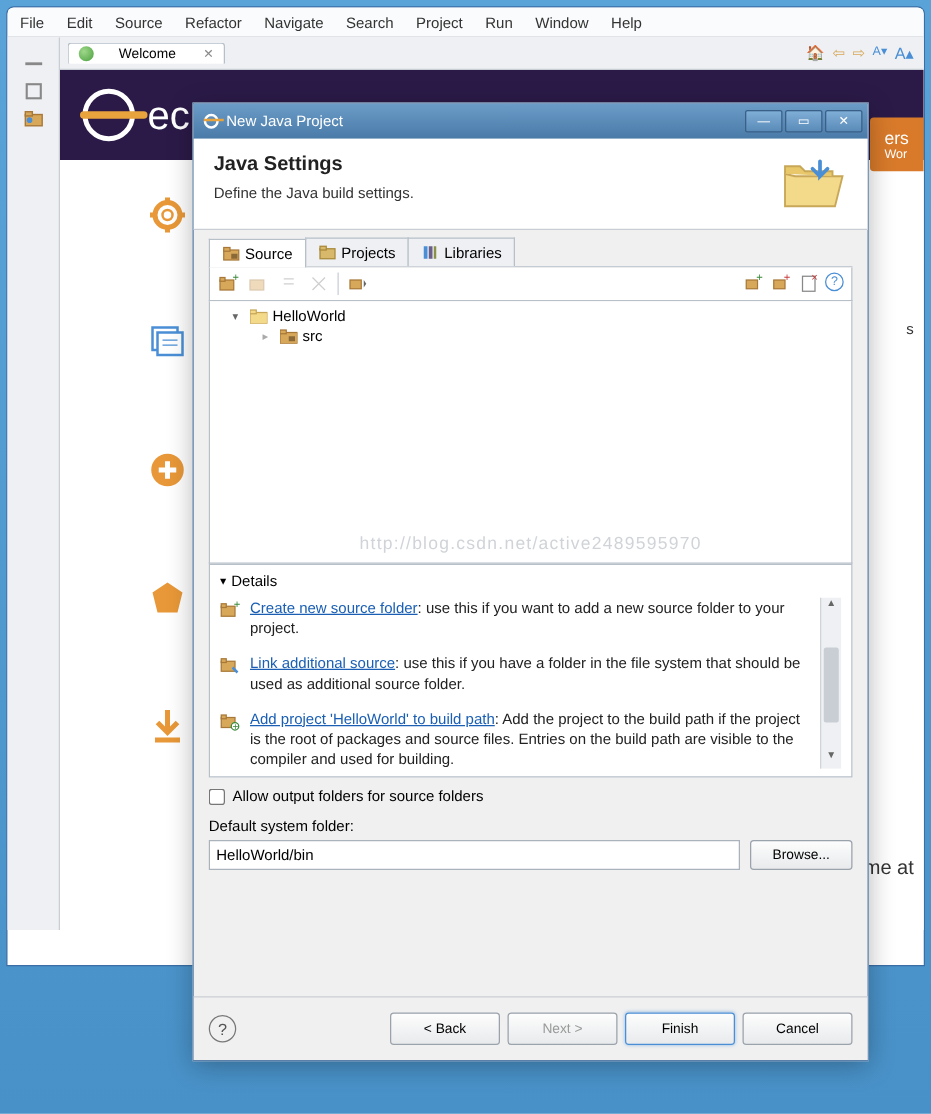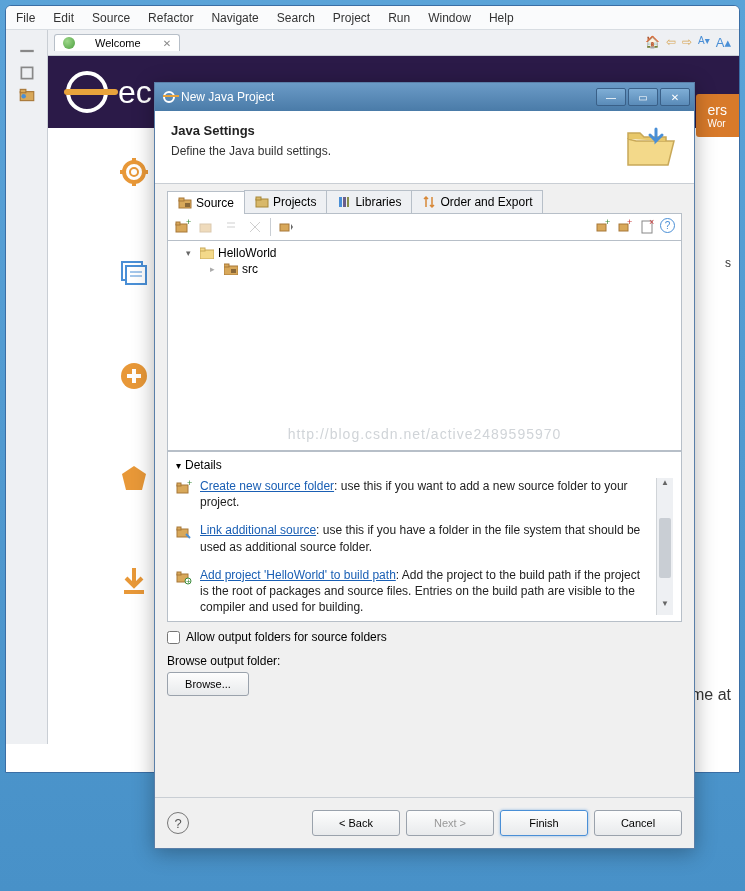--- a/index.html
+++ b/index.html
@@ -40,21 +40,21 @@
 
 .dialog { position: absolute; left: 154px; top: 82px; width: 541px; height: 767px; background: #f0f0f0; border: 1px solid #5a7fa8; box-shadow: 0 4px 20px rgba(0,0,0,0.3); display: flex; flex-direction: column; }
 .dialog-titlebar { height: 28px; background: linear-gradient(180deg, #6b9bc7 0%, #4a7ba8 100%); display: flex; align-items: center; padding: 0 4px 0 8px; color: #fff; font-size: 12px; }
 .dialog-titlebar .eclipse-icon { width: 12px; height: 12px; border: 2px solid #fff; border-radius: 50%; margin-right: 6px; position: relative; }
 .dialog-titlebar .eclipse-icon::before { content:''; position:absolute; left:-2px; top:2px; width:16px; height:2px; background:#e8a33c; }
 .win-controls { margin-left: auto; display: flex; gap: 2px; }
 .win-btn { width: 30px; height: 18px; background: linear-gradient(180deg, #7faed6, #5a8bb8); border: 1px solid #3a6088; border-radius: 2px; color: #fff; font-size: 10px; display: flex; align-items: center; justify-content: center; cursor: default; }
 
 .dialog-header { background: #fff; padding: 12px 16px; display: flex; align-items: flex-start; border-bottom: 1px solid #c9ced4; }
 .dialog-header-text { flex: 1; }
-.dialog-header-title { font-size: 13px; font-weight: bold; color: #222; margin-bottom: 6px; }
+.dialog-header-title { font-size: 16px; font-weight: bold; color: #222; margin-bottom: 6px; }
 .dialog-header-sub { font-size: 12px; color: #333; }
 .folder-icon { width: 56px; height: 48px; }
 
 .dialog-content { flex: 1; padding: 6px 12px 12px 12px; overflow: hidden; display: flex; flex-direction: column; }
 
 .tabs { display: flex; border-bottom: 1px solid #b7bfc8; }
 .dtab { padding: 4px 10px; font-size: 12px; background: #eef0f3; border: 1px solid #b7bfc8; border-bottom: none; margin-right: -1px; display: flex; align-items: center; gap: 4px; cursor: default; }
 .dtab.active { background: #fff; position: relative; top: 1px; }
 .dtab-icon { width: 14px; height: 14px; }
 
@@ -232,26 +232,20 @@
         <span>Projects</span>
       </div>
       <div class="dtab">
         <svg class="dtab-icon" viewBox="0 0 14 14">
             <rect x="2" y="2" width="3" height="10" fill="#4a8fd6"></rect>
             <rect x="6" y="2" width="3" height="10" fill="#6a5f8a"></rect>
             <rect x="10" y="2" width="2" height="10" fill="#8a8f4a"></rect>
           </svg>
         <span>Libraries</span>
       </div>
-      <div class="dtab">
-        <svg class="dtab-icon" viewBox="0 0 14 14">
-            <path d="M4 2 L4 12 M2 4 L4 2 L6 4 M10 12 L10 2 M8 10 L10 12 L12 10" stroke="#d88838" stroke-width="1.5" fill="none"></path>
-          </svg>
-        <span>Order and Export</span>
-      </div>
     </div>
 
     <div class="toolbar">
       <div class="tb">
           <svg viewBox="0 0 16 16" width="16" height="16">
             <rect x="1" y="5" width="11" height="8" fill="#d8a85a" stroke="#a87838"></rect>
             <rect x="1" y="3" width="4" height="3" fill="#d8a85a" stroke="#a87838"></rect>
             <text x="11" y="6" font-size="9" fill="#3a8a3a">+</text>
           </svg>
         </div>
@@ -360,22 +354,23 @@
           <div class="arr" style="bottom:0">▼</div>
         </div>
       </div>
     </div>
 
     <label class="checkbox-row">
       <input type="checkbox" style="">
       <span>Allow output folders for source folders</span>
     </label>
 
-    <div class="output-label">Browse output folder:</div>
+    <div class="output-label">Default system folder:</div>
     <div class="output-row">
+      <input type="text" value="HelloWorld/bin" style="">
       <button class="btn">Browse...</button>
     </div>
   </div>
 
   <div class="dialog-footer">
     <div class="help">?</div>
     <div class="spacer"></div>
     <button class="btn">&lt; Back</button>
     <button class="btn" disabled="">Next &gt;</button>
     <button class="btn primary">Finish</button>

